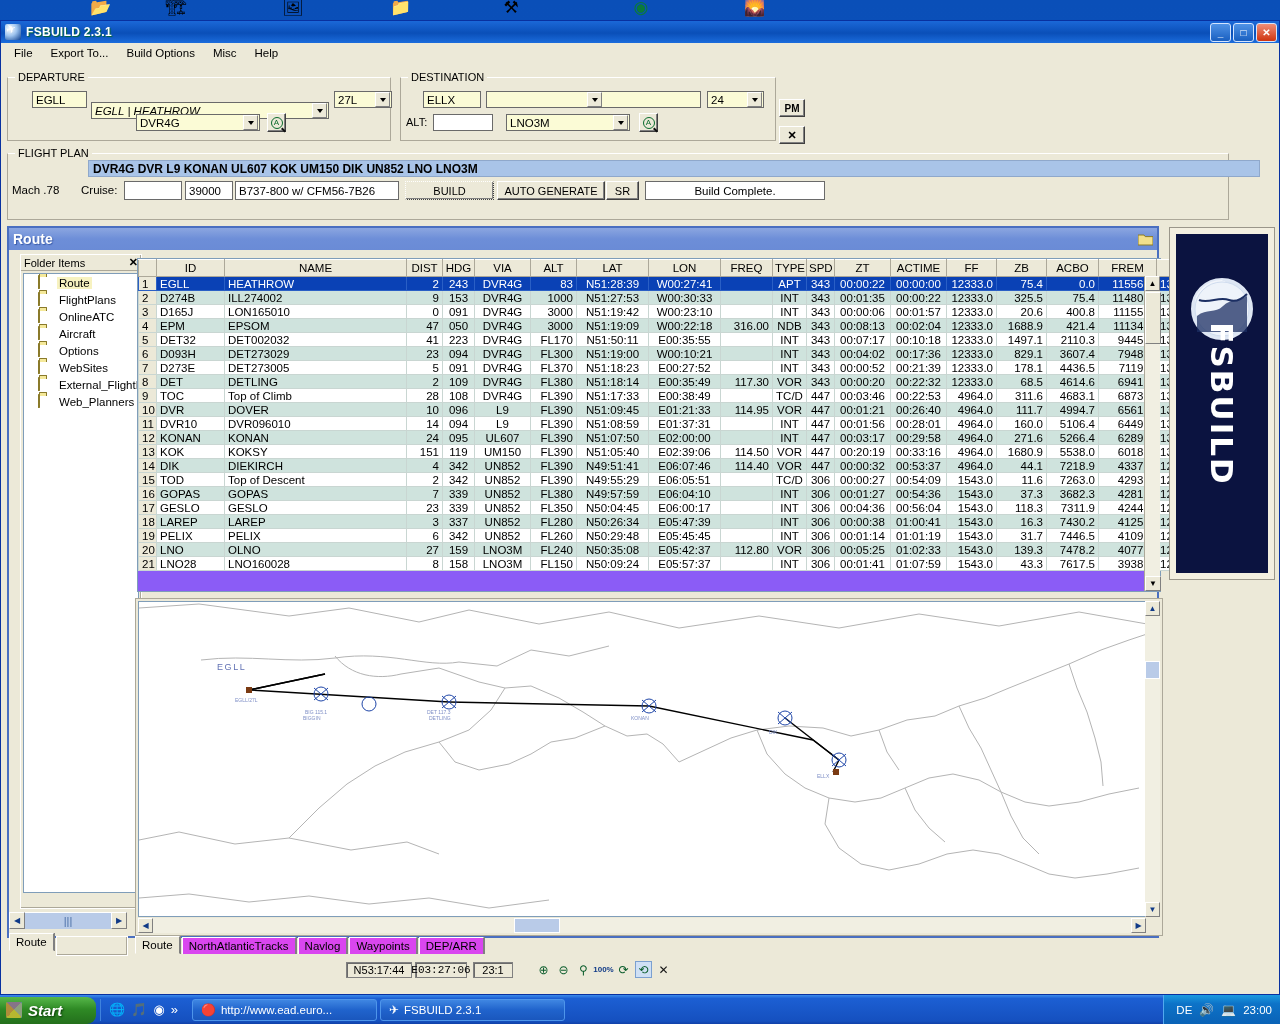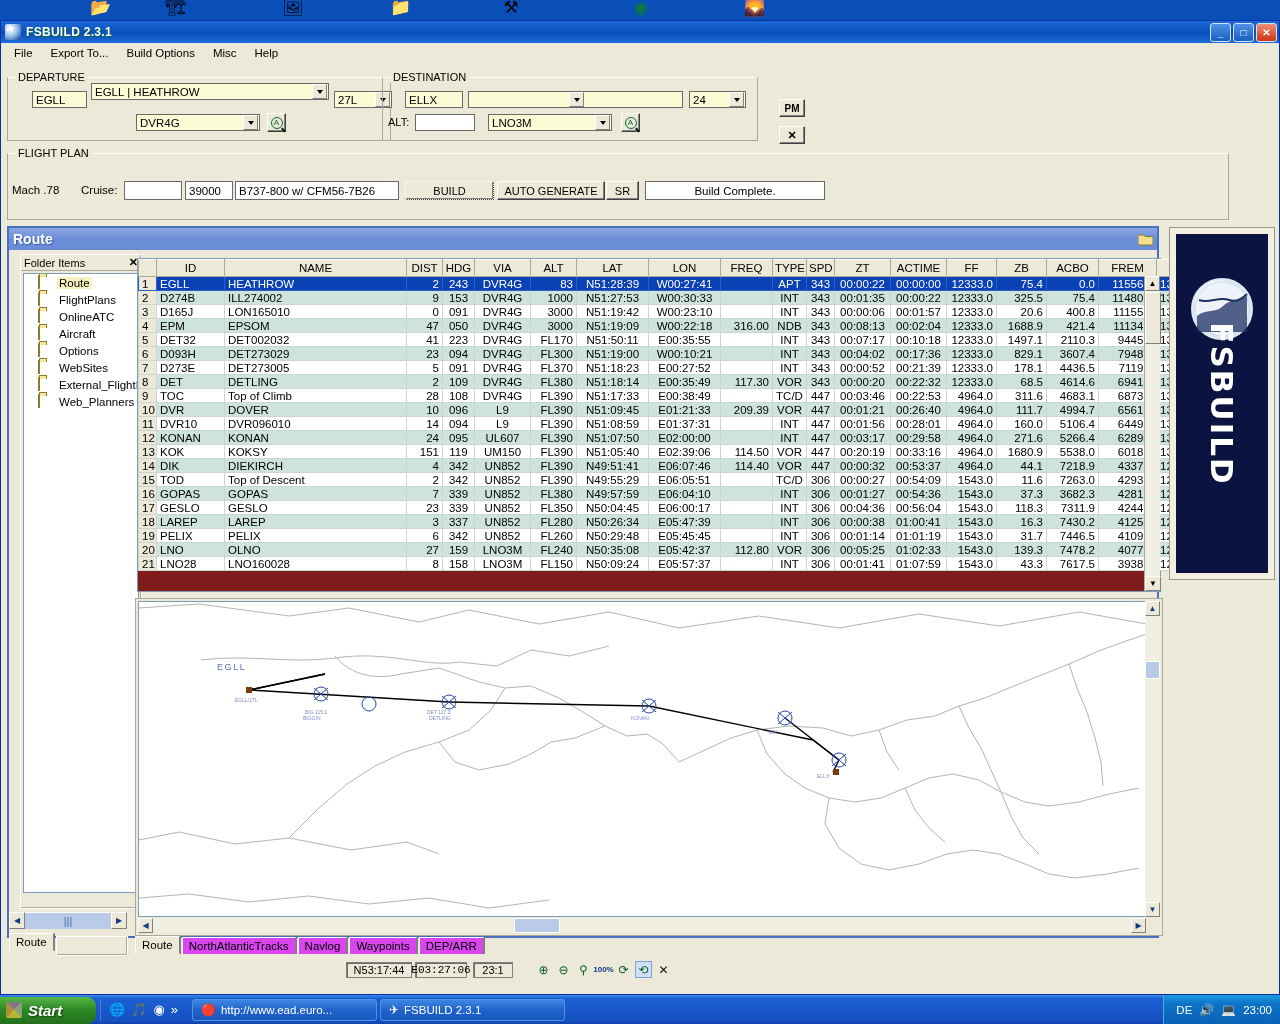--- a/index.html
+++ b/index.html
@@ -92,21 +92,21 @@
   .fitem .fic { width:16px; height:13px; margin-right:3px; position:relative; flex:none;}
   .folder-shape { width:15px; height:12px; background:#f5e99a; border:1px solid #8a7a2a;
                   border-radius:1px 2px 1px 1px; position:relative; }
   .folder-shape:before{ content:""; position:absolute; left:0; top:-3px; width:6px; height:3px;
                   background:#f5e99a; border:1px solid #8a7a2a; border-bottom:none; border-radius:1px 1px 0 0;}
   .fitem.sel .flabel { background:#f7f2c0; }
   .fitem .flabel { padding:0 2px; }
 
   
   #gridwrap { position:absolute; left:136px; top:237px; width:1024px; height:334px;
-              border:1px solid #7f9db9; background:#7f1d1d; }
+              border:1px solid #7f9db9; background:#8b5cf6; }
   table.grid { border-collapse:collapse; width:1006px; table-layout:fixed; font-size:11.5px;}
   table.grid th { background:#ece9d8; border:1px solid #aca899; border-top:1px solid #fff;
                   font-weight:normal; height:17px; padding:0 2px; font-size:11.5px;}
   table.grid td { border:1px solid #c9d6d2; height:14px; padding:0 3px; white-space:nowrap;
                   overflow:hidden; }
   table.grid tr.odd td { background:#fff; }
   table.grid tr.even td { background:#cfe3dd; }
   table.grid tr.sel td { background:#0a41b5; color:#fff; border-color:#2a5fc5;}
   td.rh { background:#ece9d8 !important; text-align:left; color:#000 !important; width:18px;}
   tr.sel td.rh { background:#ece9d8 !important; }
@@ -244,21 +244,21 @@
       <div class="mi">File</div>
       <div class="mi">Export To...</div>
       <div class="mi">Build Options</div>
       <div class="mi">Misc</div>
       <div class="mi">Help</div>
     </div>
 
     <div class="group" style="left:6px; top:56px; width:384px; height:64px;">
       <span class="legend">DEPARTURE</span>
       <div class="fld" style="position:absolute; left:24px; top:13px; width:55px;">EGLL</div>
-      <div class="combo" style="position:absolute; left:83px; top:5px; width:238px;">
+      <div class="combo" style="position:absolute; left:83px; top:24px; width:238px;font-style:italic;">
         <span class="cval">EGLL | HEATHROW</span>
         <span class="arrow">
             <i></i>
           </span>
       </div>
       <div class="combo" style="position:absolute; left:326px; top:13px; width:58px;">
         <span class="cval">27L</span>
         <span class="arrow">
             <i></i>
           </span>
@@ -267,21 +267,21 @@
         <span class="cval">DVR4G</span>
         <span class="arrow">
             <i></i>
           </span>
       </div>
       <div class="btn3d magbtn" style="position:absolute; left:259px; top:35px;">
         <span class="mag">A</span>
       </div>
     </div>
 
-    <div class="group" style="left:381px; top:56px; width:376px; height:64px;">
+    <div class="group" style="left:399px; top:56px; width:376px; height:64px;">
       <span class="legend">DESTINATION</span>
       <div class="fld" style="position:absolute; left:22px; top:13px; width:58px;">ELLX</div>
       <div class="combo" style="position:absolute; left:85px; top:13px; width:215px;flex-direction:column;">
         <span class="cval">ELLX | LUXEMBOURG</span>
         <span class="arrow">
             <i></i>
           </span>
       </div>
       <div class="combo" style="position:absolute; left:306px; top:13px; width:57px;">
         <span class="cval">24</span>
@@ -300,20 +300,21 @@
       <div class="btn3d magbtn" style="position:absolute; left:238px; top:35px;">
         <span class="mag">A</span>
       </div>
     </div>
 
     <div class="btn3d" style="position:absolute; left:778px; top:78px; width:26px; height:18px; font-weight:bold; font-size:10px;">PM</div>
     <div class="btn3d" style="position:absolute; left:778px; top:105px; width:26px; height:18px; font-weight:bold;">✕</div>
 
     <div class="group" style="left:6px; top:132px; width:1222px; height:67px;">
       <span class="legend">FLIGHT PLAN</span>
+      <div id="fpbar" style="position:absolute; left:80px; top:6px; width:1172px;">DVR4G DVR L9 KONAN UL607 KOK UM150 DIK UN852 LNO  LNO3M</div>
       <span style="position:absolute; left:4px; top:30px; font-size:11.5px;">Mach .78</span>
       <span style="position:absolute; left:73px; top:30px; font-size:11.5px;">Cruise:</span>
       <div class="fld white" style="position:absolute; left:116px; top:27px; width:58px; height:19px;"></div>
       <div class="fld white" style="position:absolute; left:177px; top:27px; width:48px; height:19px;">39000</div>
       <div class="fld white" style="position:absolute; left:227px; top:27px; width:164px; height:19px;">B737-800 w/ CFM56-7B26</div>
       <div class="btn3d" style="position:absolute; left:397px; top:27px; width:89px; height:19px; border-style:dotted;">BUILD</div>
       <div class="btn3d" style="position:absolute; left:489px; top:27px; width:108px; height:19px;">AUTO GENERATE</div>
       <div class="btn3d" style="position:absolute; left:598px; top:27px; width:33px; height:19px;">SR</div>
       <div class="fld white" style="position:absolute; left:637px; top:27px; width:180px; height:19px; justify-content:center;">Build Complete.</div>
     </div>
@@ -619,21 +620,21 @@
             <tr class="even">
               <td class="rh">10</td>
               <td>DVR</td>
               <td>DOVER</td>
               <td class="num">10</td>
               <td class="ctr">096</td>
               <td class="ctr">L9</td>
               <td class="num">FL390</td>
               <td class="ctr">N51:09:45</td>
               <td class="ctr">E01:21:33</td>
-              <td class="num">209.39</td>
+              <td class="num">114.95</td>
               <td class="ctr">VOR</td>
               <td class="ctr">447</td>
               <td class="ctr">00:01:21</td>
               <td class="ctr">00:26:40</td>
               <td class="num">4964.0</td>
               <td class="num">111.7</td>
               <td class="num">4994.7</td>
               <td class="num">6561.3</td>
               <td class="ctr">13</td>
             </tr>

